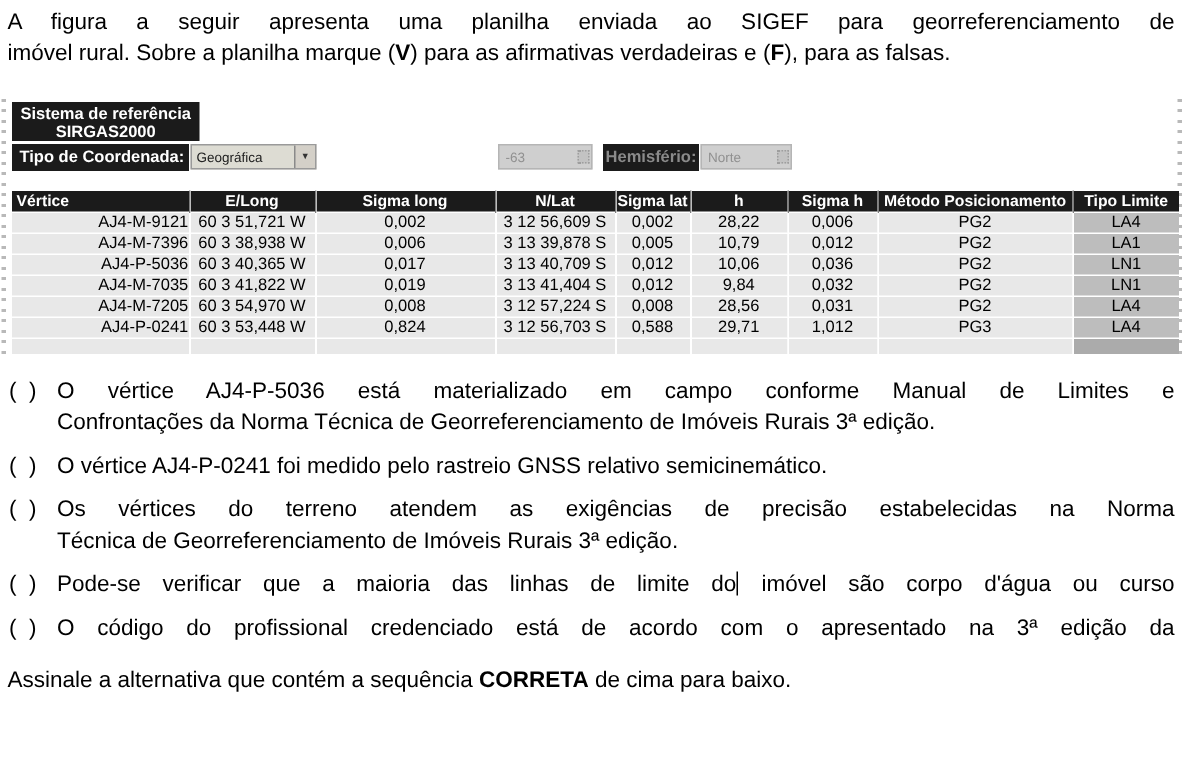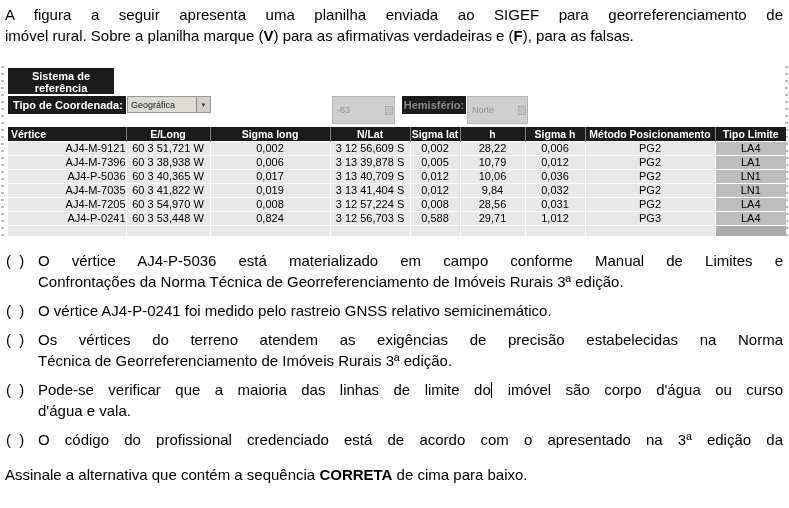--- a/index.html
+++ b/index.html
@@ -14,33 +14,33 @@
   .jline{text-align:justify;text-align-last:justify;}
   .nline{text-align:left;}
 
   
   .sheet{position:relative;height:170px;margin-top:20px;}
   .edge{position:absolute;top:0;bottom:0;width:3px;
         background:repeating-linear-gradient(180deg,#b9b9b9 0 2px,transparent 2px 7px);}
   .edge-l{left:1px;}
   .edge-r{right:1px;}
   .blk{background:#1b1b1b;color:#fff;font-weight:bold;}
-  .refsys{position:absolute;left:8px;top:2px;width:106px;height:26px;
+  .refsys{position:absolute;left:8px;top:2px;width:125px;height:26px;
           font-size:11px;line-height:12px;text-align:center;padding-top:2px;box-sizing:border-box;}
   .lbl{position:absolute;top:30px;height:18px;line-height:18px;font-size:11px;box-sizing:border-box;}
   .l1{left:8px;width:118px;padding-left:5px;}
   .l2{left:212px;width:119px;text-align:center;font-size:10px;color:#8a8a8a;}
   .l3{left:402px;width:64px;text-align:center;color:#8a8a8a;}
   .combo{position:absolute;left:127px;top:30px;width:84px;height:17px;
          background:#dddcd3;border:1px solid #9a9a9a;box-sizing:border-box;
          display:flex;align-items:center;font-size:9px;color:#222;cursor:default;}
   .combo-txt{flex:1;padding-left:3px;}
   .combo-btn{width:13px;height:100%;background:#d4d0c8;border-left:1px solid #8a8a8a;
              display:flex;align-items:center;justify-content:center;font-size:6px;color:#333;}
-  .field{position:absolute;top:30px;height:28px;background:#cfcfcf;border:1px solid #b5b5b5;
+  .field{position:absolute;top:30px;height:17px;background:#cfcfcf;border:1px solid #b5b5b5;
          box-sizing:border-box;display:flex;align-items:center;font-size:9px;color:#909090;}
   .f1{left:332px;width:63px;}
   .f2{left:467px;width:61px;}
   .field span.val{flex:1;padding-left:4px;}
   .mini{width:8px;height:9px;margin-right:1px;background:#c3c3c3;border:1px dotted #9e9e9e;box-sizing:border-box;}
 
   
   table.vt{position:absolute;left:8px;top:61px;width:778px;border-collapse:collapse;
            table-layout:fixed;font-size:11px;}
   .vt th{background:#1b1b1b;color:#fff;font-weight:bold;font-size:10.5px;height:14px;
@@ -237,21 +237,20 @@
         <div class="nline">Técnica de Georreferenciamento de Imóveis Rurais 3ª edição.</div>
       </div>
     </div>
 
     <div class="stmt">
       <span class="mark">(  )</span>
       <div class="txt">
         <div class="jline">
           <span>Pode-se verificar que a maioria das linhas de limite do</span><span class="caret"></span><span> imóvel são corpo d'água ou curso</span>
         </div>
-        <div class="nline">d'água e vala.</div>
       </div>
     </div>
 
     <div class="stmt">
       <span class="mark">(  )</span>
       <div class="txt">
         <div class="jline">O código do profissional credenciado está de acordo com o apresentado na 3ª edição da</div>
       </div>
     </div>
 

